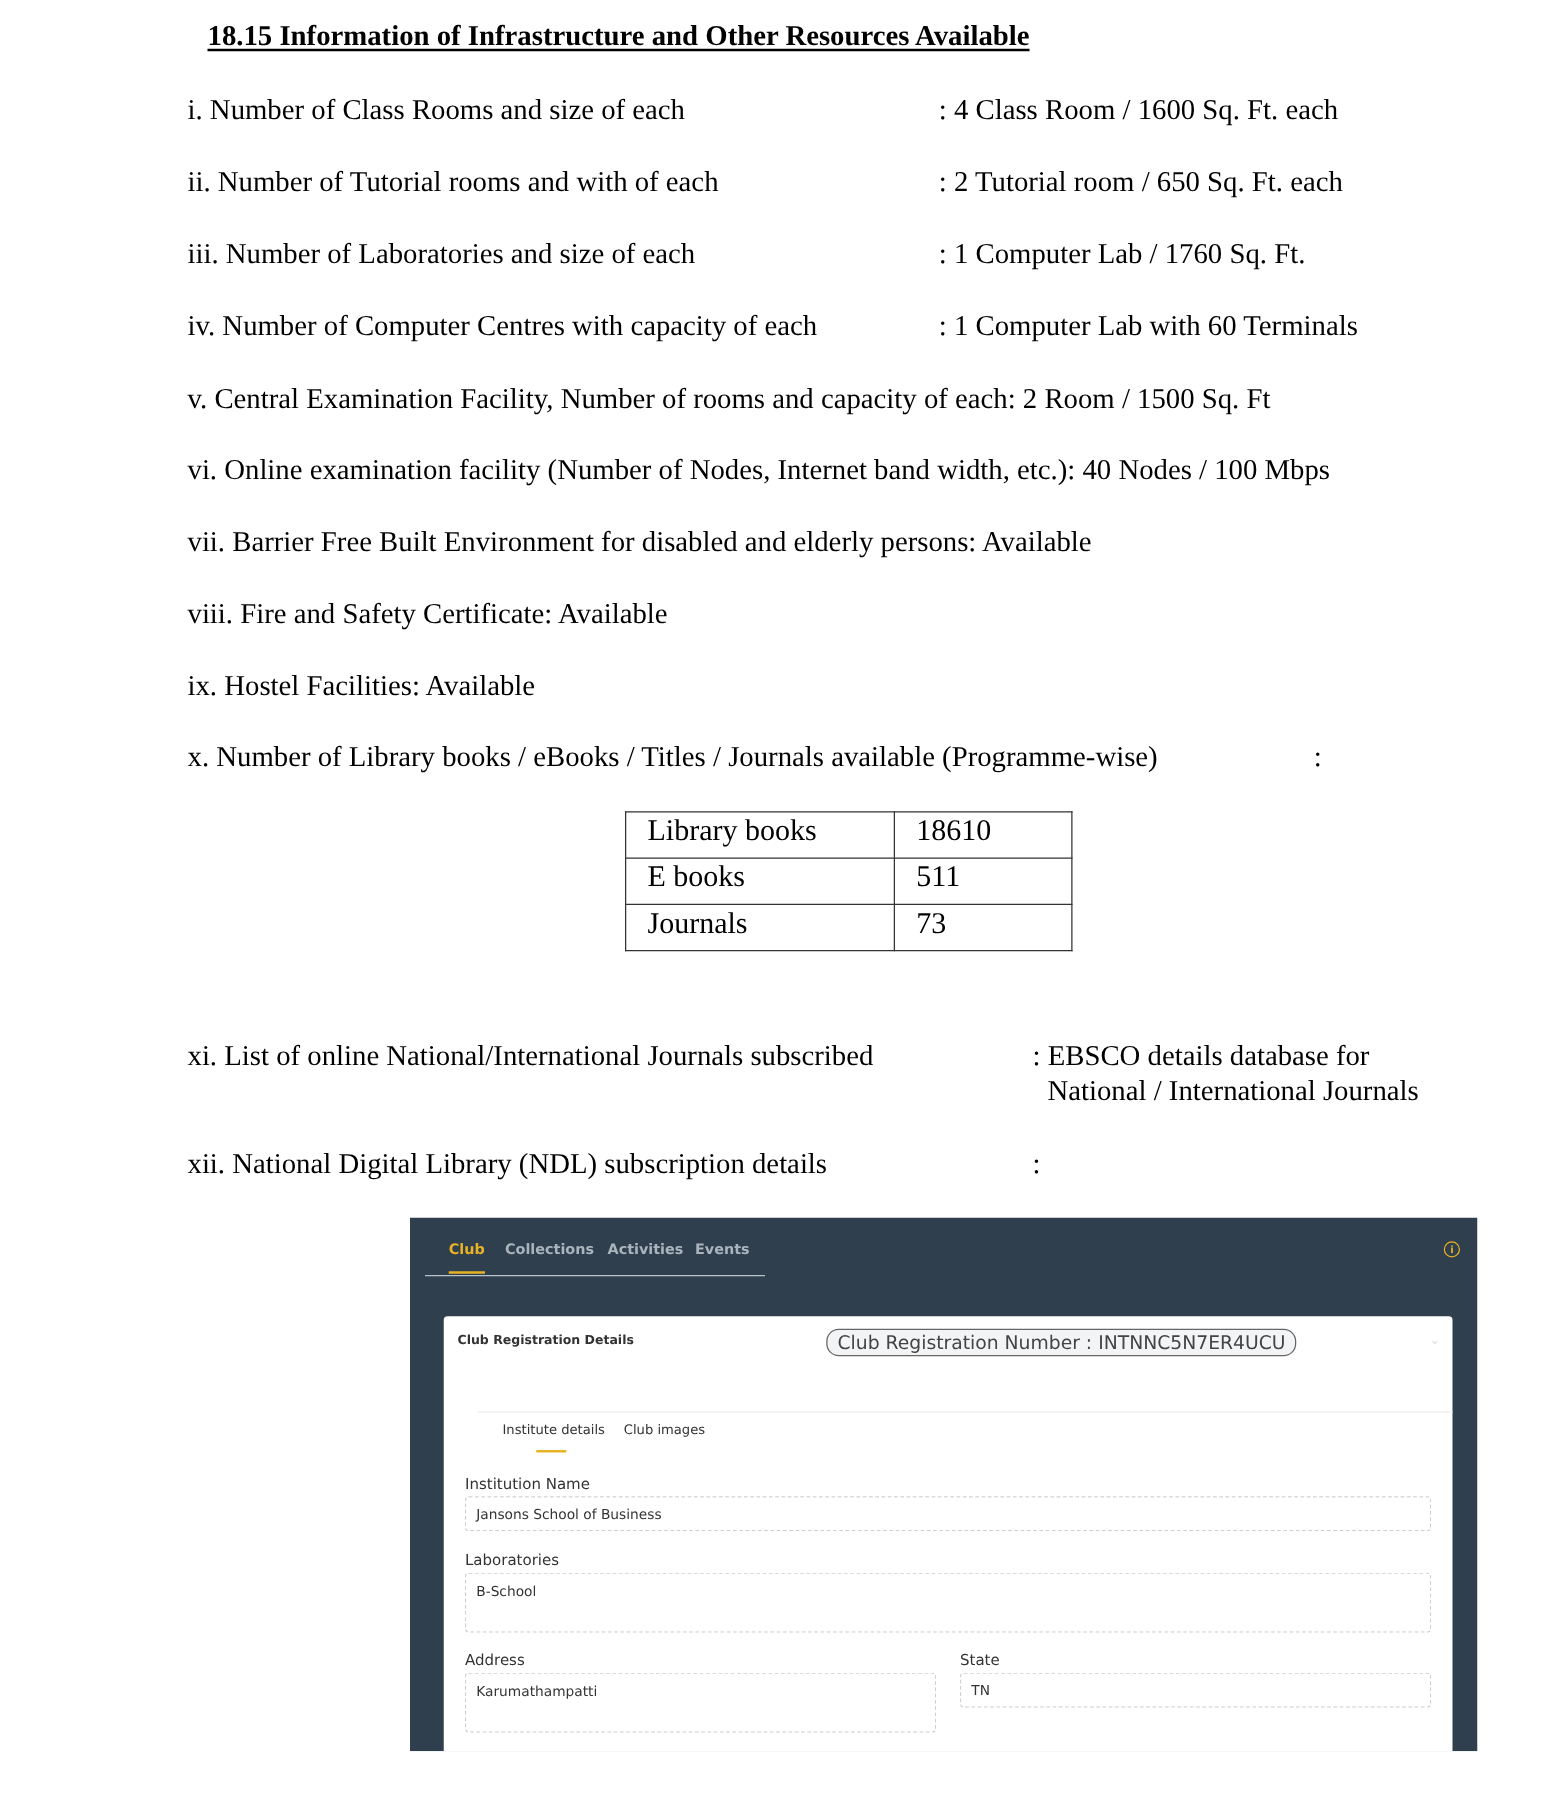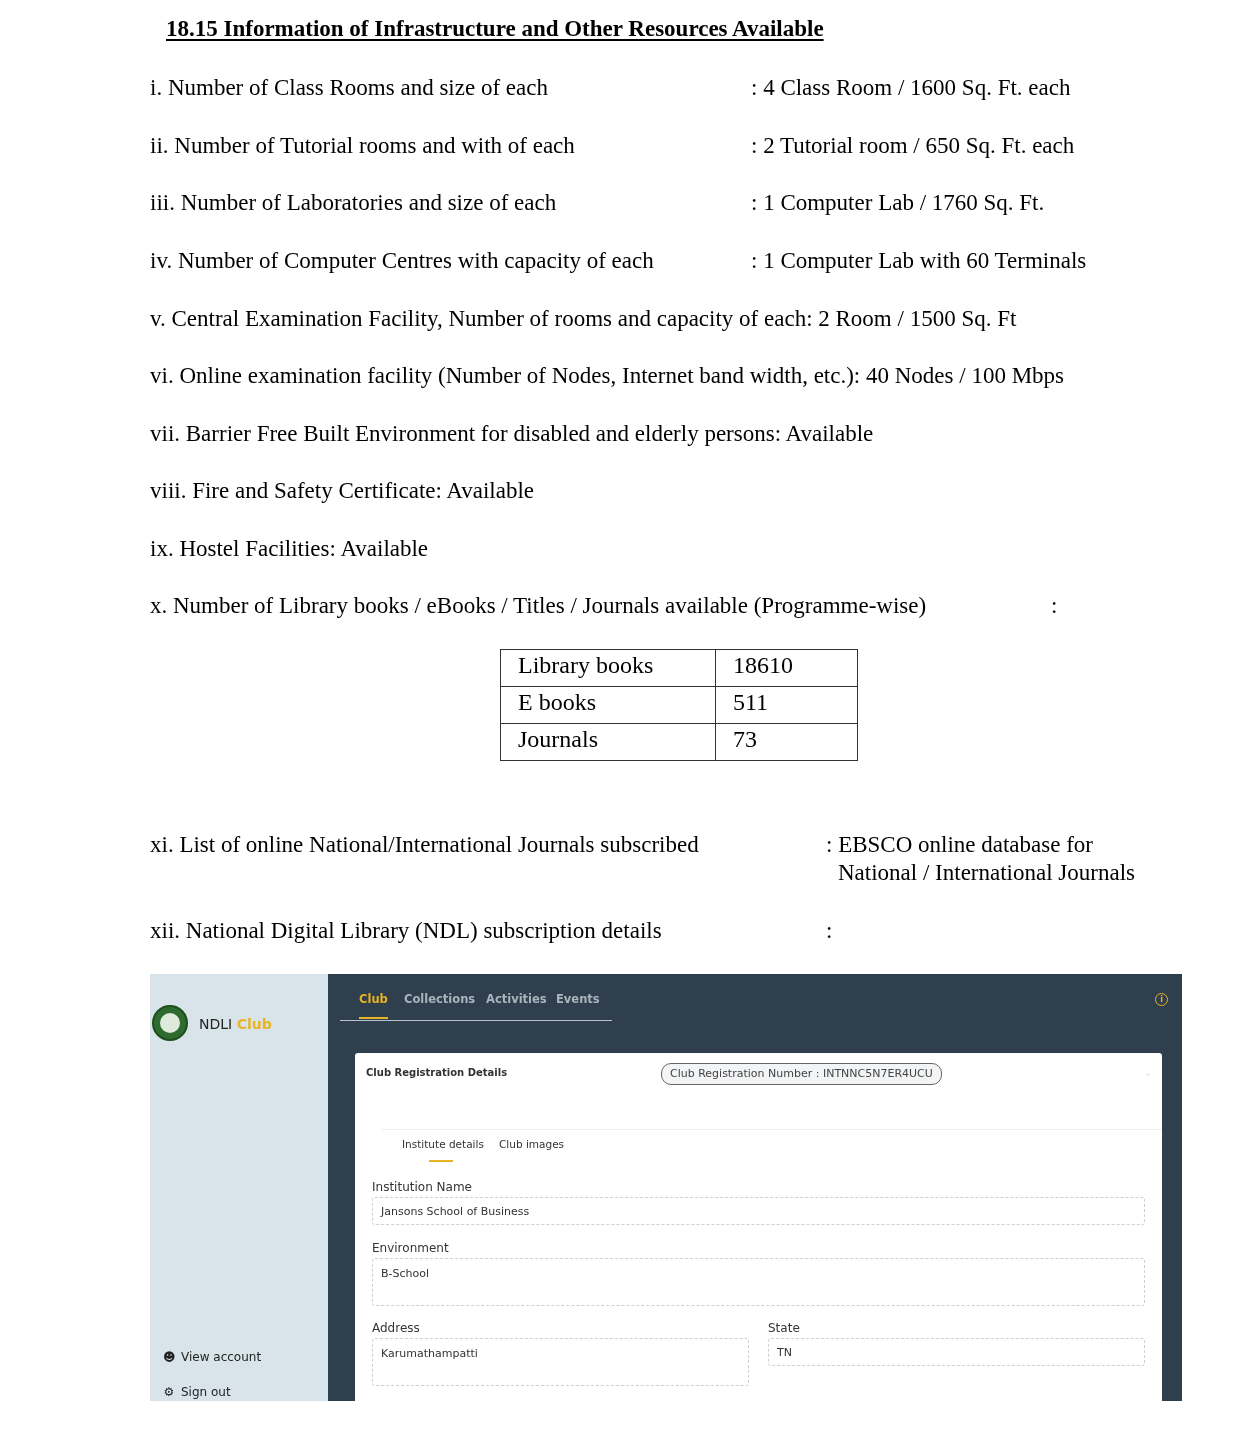--- a/index.html
+++ b/index.html
@@ -32,21 +32,21 @@
     .tabs { position:absolute; left:12px; top:18px; width:272px; border-bottom:1px solid #b8c2ca; height:28px; }
     .tab { position:absolute; top:0; font-size:11.5px; font-weight:bold; color:#aab4bd; }
     .tab.active { color:#e8b324; }
     .tab.active::after { content:""; position:absolute; left:0; right:0; top:25px; height:2px; background:#e8b324; }
     .info { position:absolute; right:14px; top:19px; width:11px; height:11px; border:1.3px solid #e8b324; border-radius:50%;
             color:#e8b324; font-size:8px; line-height:11px; text-align:center; font-weight:bold; }
 
     .card { position:absolute; left:27px; top:79px; right:20px; height:400px; background:#fff; border-radius:3px; }
     .card-title { position:absolute; left:11px; top:14px; font-size:10px; font-weight:bold; color:#333; }
     .reg { position:absolute; left:306px; top:10px; height:20px; border:1px solid #666; border-radius:10px;
-           background:#f3f4f6; font-size:11px; color:#444; padding:0 8px; line-height:20px; white-space:nowrap; }
+           background:#f3f4f6; font-size:15px; color:#444; padding:0 8px; line-height:20px; white-space:nowrap; }
     .chev { position:absolute; right:10px; top:14px; color:#ddd; font-size:10px; }
     .subtabs { position:absolute; left:27px; top:50px; right:0; height:26px; border-bottom:1px solid #eee; }
     .subtab { position:absolute; top:3px; font-size:10.5px; color:#333;margin-top:32px; }
     .subtab.active::after { content:""; position:absolute; left:27px; width:24px; top:22px; height:2px; background:#e8b324; }
 
     .lbl { position:absolute; font-size:12px; color:#333; }
     .fld { position:absolute; border:1px dashed #cfcfcf; border-radius:3px; font-size:11px; color:#333;
            padding:8px 8px; box-sizing:border-box; }
   </style>
 </head>
@@ -86,42 +86,27 @@
     <td class="v">511</td>
   </tr>
   <tr>
     <td class="k">Journals</td>
     <td class="v">73</td>
   </tr>
 </tbody>
   </table>
 
 <div class="line" style="top:831px">xi. List of online National/International Journals subscribed</div>
-<div class="val" style="left:826px;top:831px">: EBSCO online database for</div>
+<div class="val" style="left:826px;top:831px">: EBSCO details database for</div>
 <div class="val" style="left:838px;top:859px">National / International Journals</div>
 
 <div class="line" style="top:917px">xii. National Digital Library (NDL) subscription details</div>
 <div class="val" style="left:826px;top:917px">:</div>
 
 <div class="shot">
-  <div class="side">
-    <div class="logo"></div>
-    <div class="brand">
-      <span>NDLI</span>
-      <span class="club">Club</span>
-    </div>
-    <div class="sidelink" style="top:376px">
-      <span class="ic">☻</span>
-      <span>View account</span>
-    </div>
-    <div class="sidelink" style="top:411px">
-      <span class="ic">⚙</span>
-      <span>Sign out</span>
-    </div>
-  </div>
 
   <div class="main">
     <div class="tabs">
       <span class="tab active" style="left:19px">Club</span>
       <span class="tab" style="left:64px">Collections</span>
       <span class="tab" style="left:146px">Activities</span>
       <span class="tab" style="left:216px">Events</span>
     </div>
     <div class="info">i</div>
 
@@ -131,21 +116,21 @@
       <div class="chev">⌄</div>
 
       <div class="subtabs">
         <span class="subtab active" style="left:20px">Institute details</span>
         <span class="subtab" style="left:117px">Club images</span>
       </div>
 
       <div class="lbl" style="left:17px;top:127px">Institution Name</div>
       <div class="fld" style="left:17px;top:144px;width:773px;height:28px;padding-top:7px">Jansons School of Business</div>
 
-      <div class="lbl" style="left:17px;top:188px">Environment</div>
+      <div class="lbl" style="left:17px;top:188px">Laboratories</div>
       <div class="fld" style="left:17px;top:205px;width:773px;height:48px">B-School</div>
 
       <div class="lbl" style="left:17px;top:268px">Address</div>
       <div class="fld" style="left:17px;top:285px;width:377px;height:48px">Karumathampatti</div>
 
       <div class="lbl" style="left:413px;top:268px">State</div>
       <div class="fld" style="left:413px;top:285px;width:377px;height:28px;padding-top:7px">TN</div>
     </div>
   </div>
 </div>

